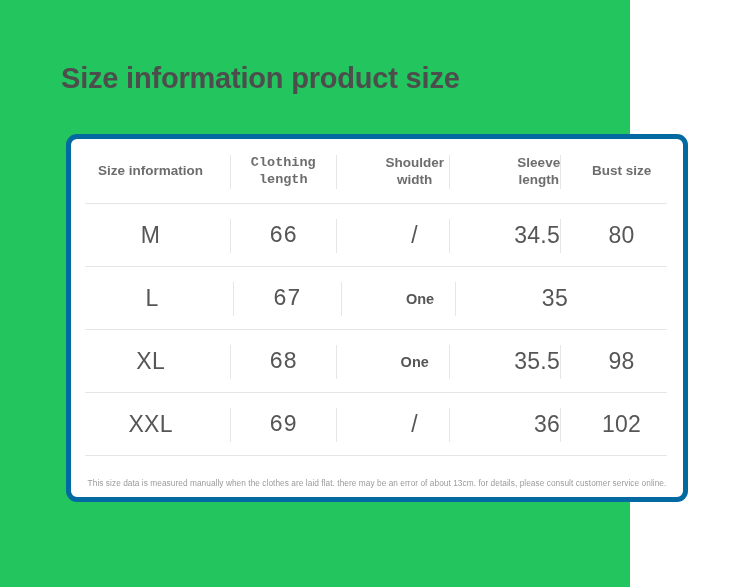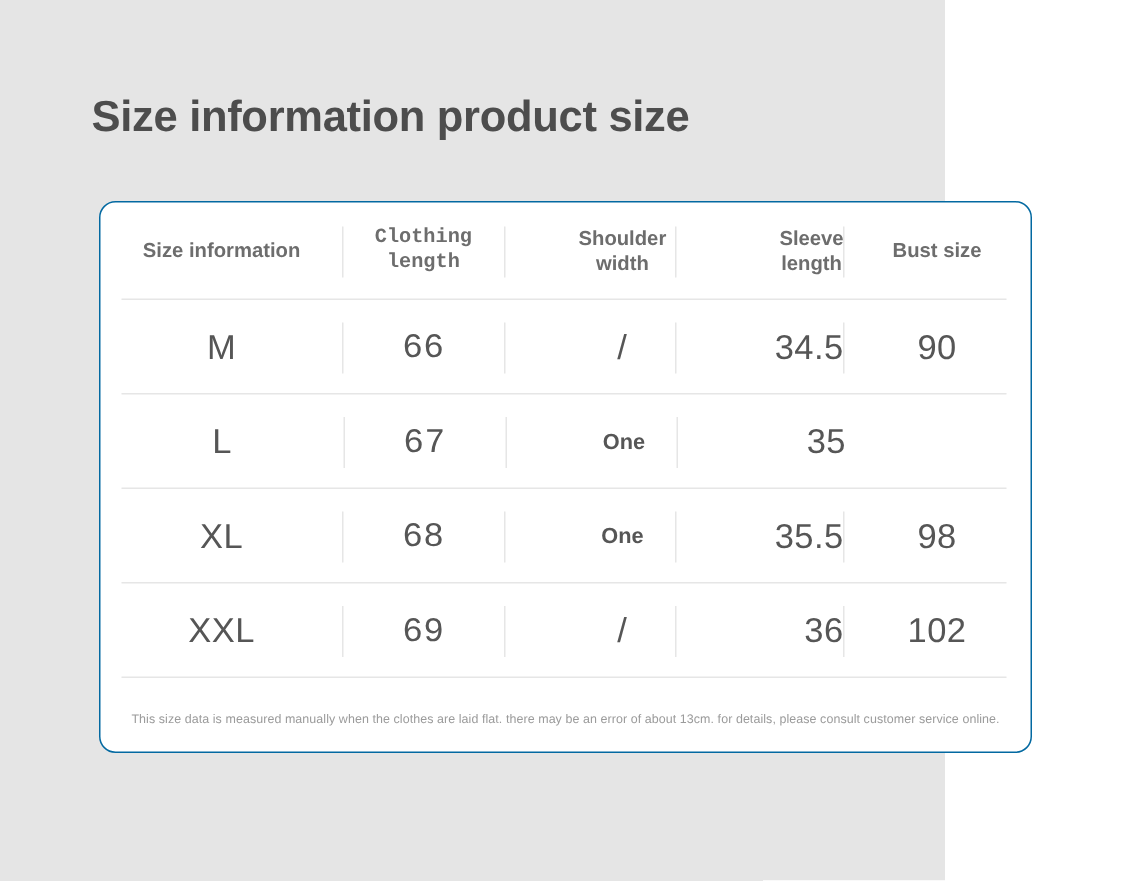--- a/index.html
+++ b/index.html
@@ -12,42 +12,42 @@
     height: 587px;
     font-family: "Liberation Sans", sans-serif;
     -webkit-font-smoothing: antialiased;
     overflow: hidden;
   }
 
   .page {
     position: relative;
     width: 630px;
     height: 587px;
-    background: #e5e5e5;
+    background: #22c55e;
   }
 
   .page-title {
     position: absolute;
     left: 61px;
     top: 62px;
     font-size: 29px;
     font-weight: bold;
     color: #4d4d4d;
     letter-spacing: -0.2px;
     white-space: nowrap;
   }
 
   .size-card {
     position: absolute;
     left: 66px;
     top: 134px;
     width: 622px;
     height: 368px;
     box-sizing: border-box;
-    border: 1px solid #0369a1;
+    border: 5px solid #0369a1;
     border-radius: 11px;
     background: #ffffff;
   }
 
   .table {
     position: absolute;
     left: 0;
     top: 0;
     width: 100%;
     height: 100%;
@@ -189,21 +189,21 @@
             <span class="header-label">Bust size</span>
           </span>
         </div>
       </div>
 
       <div class="row data-row ruled">
         <div class="cell col-size">M</div>
         <div class="cell col-2 divided">66</div>
         <div class="cell col-3 divided">/</div>
         <div class="cell col-4 divided">34.5</div>
-        <div class="cell col-5 divided">90</div>
+        <div class="cell col-5 divided">80</div>
       </div>
 
       <div class="row data-row ruled">
         <div class="cell col-size">L</div>
         <div class="cell col-2 divided">67</div>
         <div class="cell col-3 divided word">One</div>
         <div class="cell col-4 divided">35</div>
       </div>
 
       <div class="row data-row ruled">

